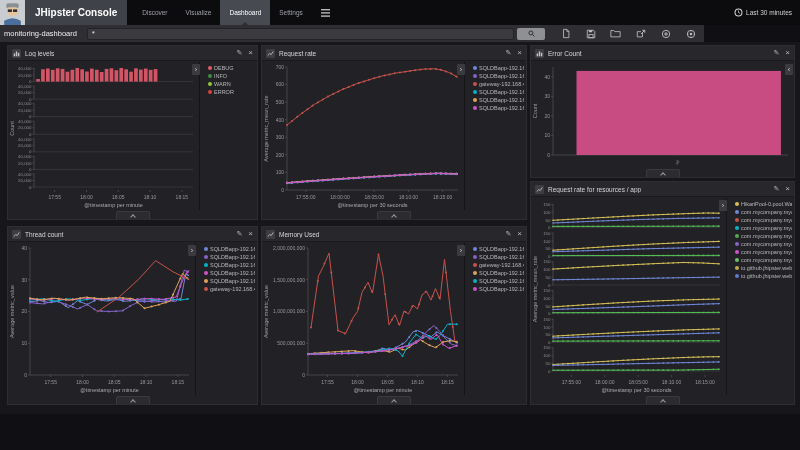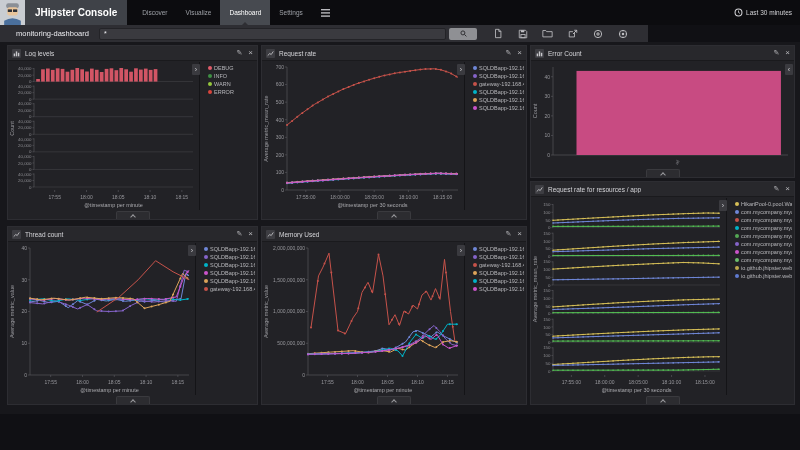--- a/index.html
+++ b/index.html
@@ -13,21 +13,21 @@
   .brand{background:#3f4248;color:#fff;font-size:10px;font-weight:bold;padding:0 10px;line-height:25px;white-space:nowrap;}
   .nav{display:flex;margin-left:6px;}
   .nav-item{padding:0 9px;font-size:6.5px;line-height:25px;color:#9da0a6;cursor:pointer;position:relative;}
   .nav-item.active{background:#474a50;color:#fff;}
   .nav-item.active::after{content:"";position:absolute;bottom:0;left:50%;margin-left:-3px;
     border-left:3px solid transparent;border-right:3px solid transparent;border-bottom:3px solid #2e2e33;}
   .burger{display:flex;align-items:center;padding:0 9px;}
   .timepick{margin-left:auto;display:flex;align-items:center;gap:3px;padding-right:8px;color:#d2d2d6;font-size:6.5px;}
 
   
-  .querybar{position:absolute;top:25px;left:0;width:648px;height:17px;background:#2e2e33;display:flex;align-items:center;padding:0 16px;z-index:5;}
+  .querybar{position:absolute;top:25px;left:0;width:704px;height:17px;background:#2e2e33;display:flex;align-items:center;padding:0 4px;z-index:5;}
   .dash-name{font-size:7.5px;color:#ececf0;margin-right:10px;white-space:nowrap;}
   .query-input{flex:1;height:12px;background:#3a3a3f;border:1px solid #232327;border-radius:2px;color:#f0f0f4;font-size:7px;padding:0 4px;outline:none;}
   .search-btn{width:28px;height:12px;background:#8f9094;border:none;border-radius:2px;margin-left:3px;display:flex;align-items:center;justify-content:center;cursor:pointer;padding:0;}
   .qb-icons{display:flex;gap:14px;align-items:center;margin-left:15px;padding-right:4px;}
   .qb-icons .ico{width:11px;height:11px;display:flex;align-items:center;justify-content:center;cursor:pointer;}
 
   
   .dashboard{position:absolute;top:42px;left:0;width:800px;height:372px;background:#17171b;}
   .panel{position:absolute;background:#222226;border:1px solid #2d2d32;}
   .panel-header{height:15px;display:flex;align-items:center;padding:0 4px;background:#28282c;border-bottom:1px solid #1a1a1d;cursor:move;}

